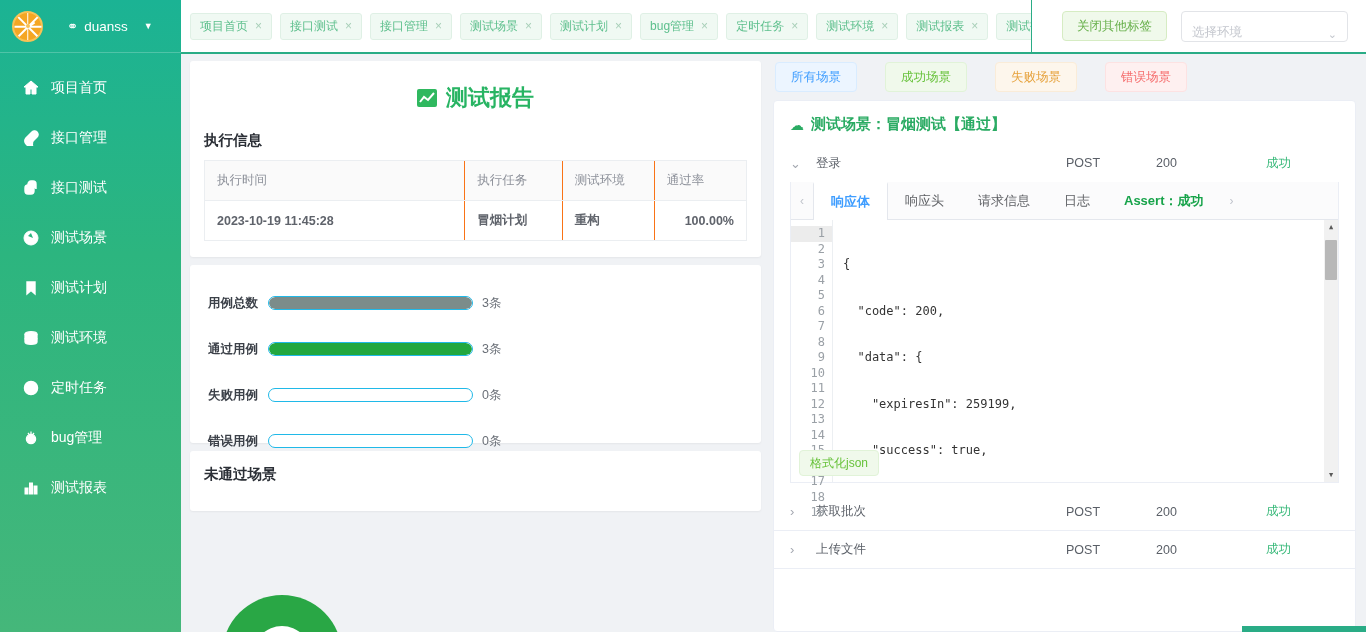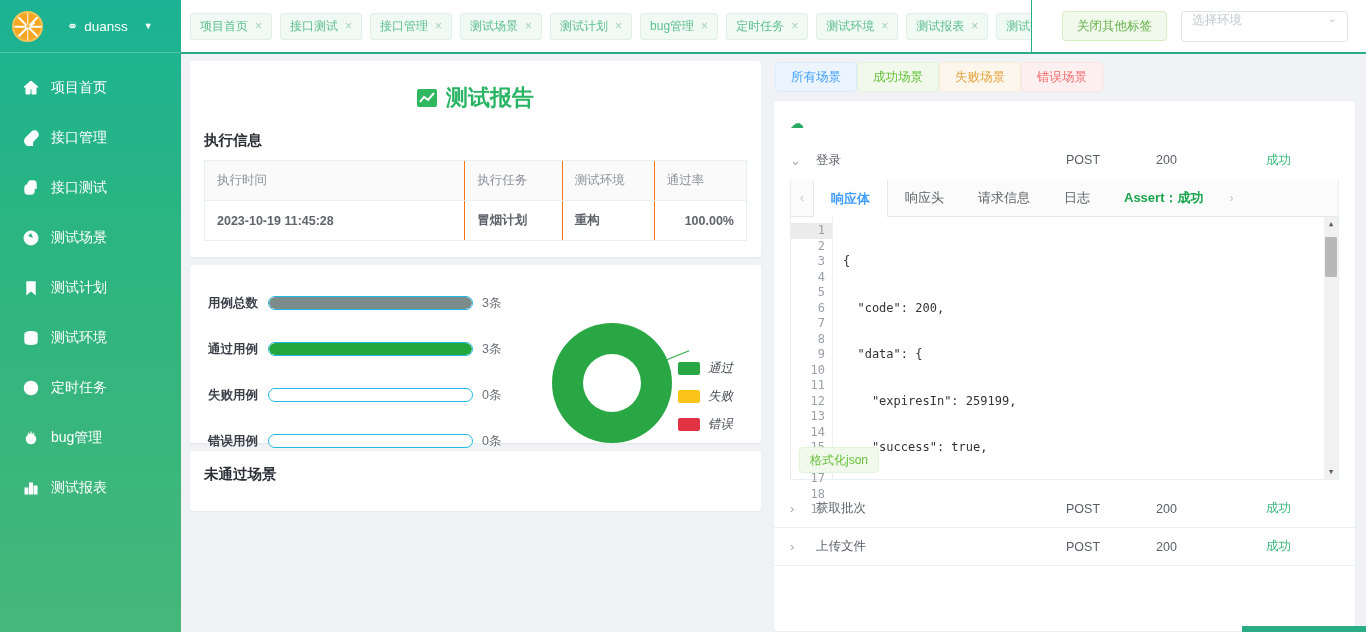--- a/index.html
+++ b/index.html
@@ -50,21 +50,21 @@
   .tabs { display:flex; align-items:center; gap:8px; padding-left:9px; flex:1; overflow:hidden; }
   .tab { height:27px; padding:0 9px; background:#f0f9f3; border:1px solid #dff0e5;
          border-radius:3px; color:#5cbf8c; font-size:12px; display:flex; align-items:center;
          gap:7px; white-space:nowrap; cursor:pointer; }
   .tab .x { color:#a8cfb8; font-size:12px; }
   .tabdiv { width:1px; height:54px; background:#2aac86; flex:0 0 1px; }
   .tabactions { display:flex; align-items:center; gap:14px; padding:0 18px 0 30px; }
   .btn-close-others { height:30px; padding:0 14px; background:#f0f9eb; border:1px solid #d6ecc3;
       border-radius:4px; color:#67b04b; font-size:12.5px; cursor:pointer; display:flex; align-items:center;}
   .select { width:167px; height:31px; border:1px solid #e2e4e8; border-radius:4px; background:#fff;
-      display:flex; align-items:flex-start; padding:0 10px; cursor:pointer; }
+      display:flex; align-items:flex-end; padding:0 10px; cursor:pointer; }
   .select .ph { color:#c3c6cd; font-size:12.5px; flex:1; }
   .select .cv { color:#c3c6cd; font-size:11px; }
 
   
   .split { flex:1; display:flex; overflow:hidden; padding:0; }
   .leftcol { width:592px; flex:0 0 592px; padding:7px 12px 0 9px; overflow:hidden;
              display:flex; flex-direction:column; gap:8px; }
   .rightcol { flex:1; padding:8px 10px 0 0; overflow:hidden; display:flex; flex-direction:column; }
 
   .card { background:#fff; border-radius:3px; box-shadow:0 1px 2px rgba(0,0,0,.05); }
@@ -80,40 +80,40 @@
                padding:11px 12px; border:1px solid #ebeef1; border-left:none; border-right:none; }
   table.t th:first-child{border-left:1px solid #ebeef1;}
   table.t th:last-child{border-right:1px solid #ebeef1;}
   table.t td { color:#5f636b; padding:11px 12px; border:1px solid #ebeef1; border-top:none; border-left:none;border-right:none;font-weight:bold;}
   table.t td:first-child{border-left:1px solid #ebeef1;}
   table.t td:last-child{border-right:1px solid #ebeef1;text-align:right;}
   table.t tr td { border-bottom:1px solid #ebeef1; }
   table.t th + th, table.t td + td { border-left:1px solid #f97316;margin-top:15px; }
 
   
-  .statscard { display:flex; height:178px; }
+  .statscard { display:flex; height:178px;flex-direction:column; }
   .bars { width:330px; flex:0 0 330px; padding:22px 0 0 18px; }
   .barrow { display:flex; align-items:center; height:32px; margin-bottom:14px; }
   .barlbl { width:60px; flex:0 0 60px; font-size:12.5px; font-weight:bold; color:#3c4149; }
   .bartrack { width:205px; height:14px; border:1.5px solid #20b9e8; border-radius:8px;
               background:#fff; position:relative; overflow:hidden; }
   .barfill { position:absolute; left:0; top:0; bottom:0; border-radius:8px; }
   .barval { margin-left:9px; font-size:12.5px; color:#6a6f77; }
   .donutwrap { flex:1; position:relative; display:flex; align-items:flex-end;font-style:italic; }
   .donut { width:120px; height:120px; border-radius:50%; margin-left:32px;
            background:conic-gradient(#29a745 0 100%); position:relative; }
   .donut::after { content:""; position:absolute; inset:31px; background:#fff; border-radius:50%; }
   .leader { position:absolute; left:145px; top:95px; width:26px; height:1.3px; background:#29a745;
             transform:rotate(-22deg); transform-origin:left center; }
   .legend { position:absolute; right:28px; top:95px; display:flex; flex-direction:column; gap:11px; }
   .lg { display:flex; align-items:center; gap:8px; font-size:12.5px; color:#4a4f57; }
   .lgsw { width:22px; height:13px; border-radius:2px; }
 
   
-  .filters { display:flex; gap:0; padding:0 0 8px 2px; }
+  .filters { display:flex; gap:28px; padding:0 0 8px 2px; }
   .fbtn { height:30px; padding:0 15px; border-radius:4px; font-size:12.5px; cursor:pointer;
           display:flex; align-items:center; }
   .f-all { background:#ecf5ff; border:1px solid #d9ecff; color:#409eff; }
   .f-ok  { background:#f0f9eb; border:1px solid #e1f3d8; color:#67c23a; }
   .f-fail{ background:#fdf6ec; border:1px solid #faecd8; color:#e6a23c; }
   .f-err { background:#fef0f0; border:1px solid #fde2e2; color:#f56c6c; }
 
   .scenecard { background:#fff; border:1px solid #ebeef5; border-radius:4px; flex:1;
                display:flex; flex-direction:column; overflow:hidden; }
   .scene-h { font-size:15px; font-weight:bold; color:#2aab63; padding:14px 0 10px 16px;
@@ -407,20 +407,21 @@
         <div class="filters">
           <div class="fbtn f-all">所有场景</div>
           <div class="fbtn f-ok">成功场景</div>
           <div class="fbtn f-fail">失败场景</div>
           <div class="fbtn f-err">错误场景</div>
         </div>
 
         <div class="scenecard">
           <div class="scene-h">
             <span class="cloud">☁</span>
+            <span>测试场景：冒烟测试【通过】</span>
           </div>
 
           <div class="caserow" style="border-bottom:none">
             <span class="chev">⌄</span>
             <span class="nm">登录</span>
             <span class="mth">POST</span>
             <span class="code">200</span>
             <span class="st">成功</span>
           </div>
 

